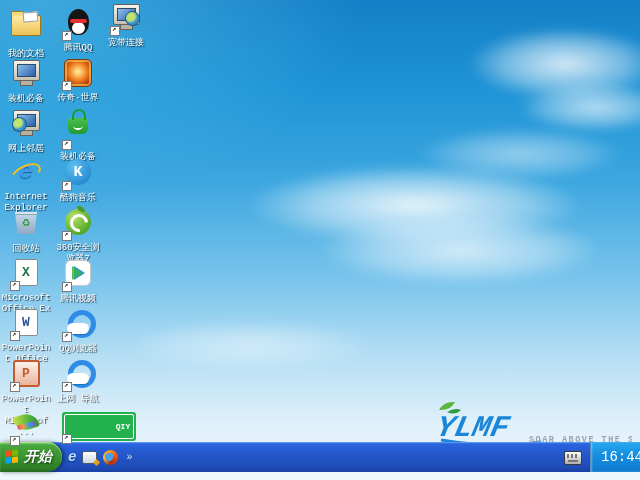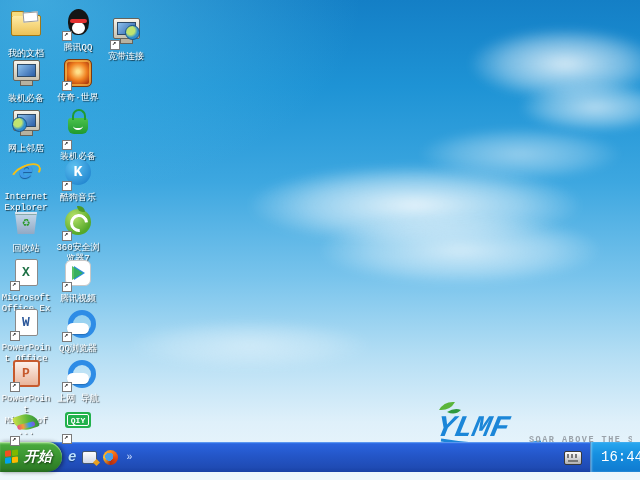--- a/index.html
+++ b/index.html
@@ -79,22 +79,22 @@
   
   .g-game{width:26px;height:26px;margin:3px auto 0;border-radius:5px;border:1px solid #7a3a10;
     background:radial-gradient(circle at 50% 45%, #ffe08a 8%, #f08020 45%, #a02808 85%);
     box-shadow:inset 0 0 0 2px rgba(255,200,80,.65);}
   
   .g-leaf{position:relative;width:24px;height:16px;margin:8px auto 0;transform:rotate(-18deg);border-radius:2px 14px 2px 14px;
     background:linear-gradient(100deg,#cfe24a,#5ab53a 60%,#2f8f3f);}
   .g-leaf::after{content:"";position:absolute;bottom:2px;left:2px;width:18px;height:5px;border-radius:3px;transform:rotate(4deg);
     background:linear-gradient(90deg,#e84a8a,#f0a030,#30a0e8,#8a4ae0);}
   
-  .g-iqiyi{position:relative;width:26px;height:16px;margin:6px auto 0;background:#22b14c;border-radius:3px;
-    display:flex;align-items:center;justify-content:center;color:#fff;font-weight:900;font-size:8px;}
+  .g-iqiyi{position:relative;width:26px;height:29px;margin:6px auto 0;background:#22b14c;border-radius:3px;
+    display:flex;align-items:center;justify-content:center;color:#fff;font-weight:900;font-size:8px;padding-left:48px;}
   .g-iqiyi::before{content:"";position:absolute;inset:2px;border:1px solid #fff;border-radius:2px;}
   .g-iqiyi span{position:relative;z-index:1;}
   
   .logo{position:absolute;right:8px;bottom:32px;width:215px;height:50px;}
   
   .taskbar{position:absolute;left:0;bottom:8px;width:640px;height:30px;
     background:linear-gradient(#3c81f3 0%,#2a63dd 8%,#2456c8 45%,#1f4bb4 85%,#1941a5 100%);
     box-shadow:inset 0 1px 0 #5a96f0;}
   .start{position:absolute;left:0;top:0;height:30px;width:62px;border-radius:0 15px 15px 0;cursor:pointer;
     background:linear-gradient(#8fd47e 0%,#48a83c 10%,#3a9431 50%,#2e7d26 88%,#256b1e 100%);
@@ -268,21 +268,21 @@
   <div class="cell" style="left:52px;top:406px">
     <div class="ico">
         <div class="g-iqiyi">
           <span>QIY</span>
         </div>
         <span class="sc"></span>
       </div>
     <div class="lbl">爱奇艺</div>
   </div>
 
-  <div class="cell" style="left:100px;top:14px">
+  <div class="cell" style="left:100px;top:0">
     <div class="ico">
         <div class="g-mon">
           <div class="g-globe"></div>
         </div>
         <span class="sc"></span>
       </div>
     <div class="lbl">宽带连接</div>
   </div>
 
   <svg class="logo" viewBox="0 0 215 50">

